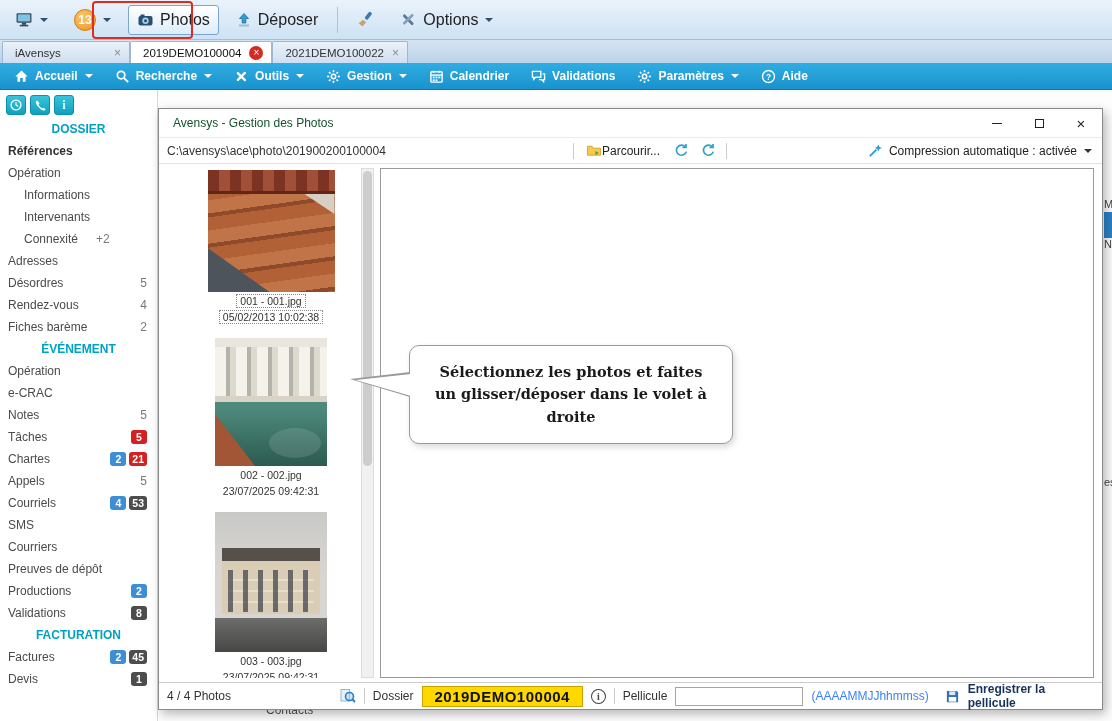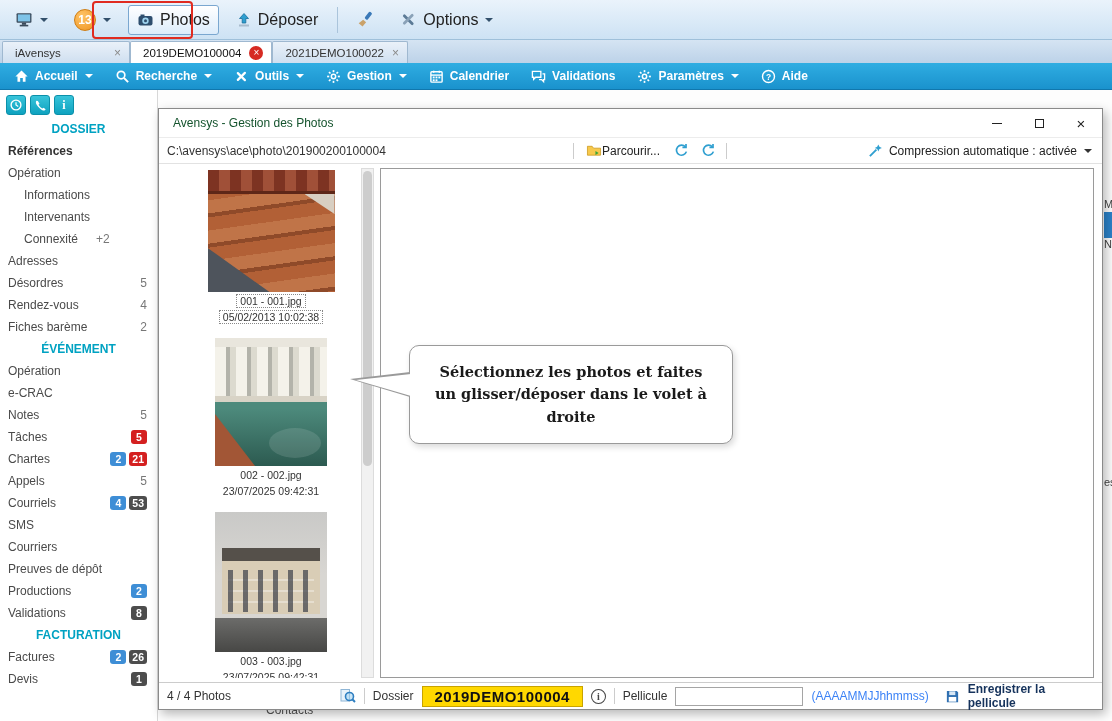--- a/index.html
+++ b/index.html
@@ -409,21 +409,21 @@
           <span class="bdg blue">2</span>
         </div>
         <div class="sitem">
           <span class="lbl">Validations</span>
           <span class="bdg dark">8</span>
         </div>
         <div class="sec-header">FACTURATION</div>
         <div class="sitem">
           <span class="lbl">Factures</span>
           <span class="bdg blue">2</span>
-          <span class="bdg dark">26</span>
+          <span class="bdg dark">45</span>
         </div>
         <div class="sitem">
           <span class="lbl">Devis</span>
           <span class="bdg dark">1</span>
         </div>
       </div>
   </div>
 
   <div class="bg-partial">Contacts</div>
   <div>

